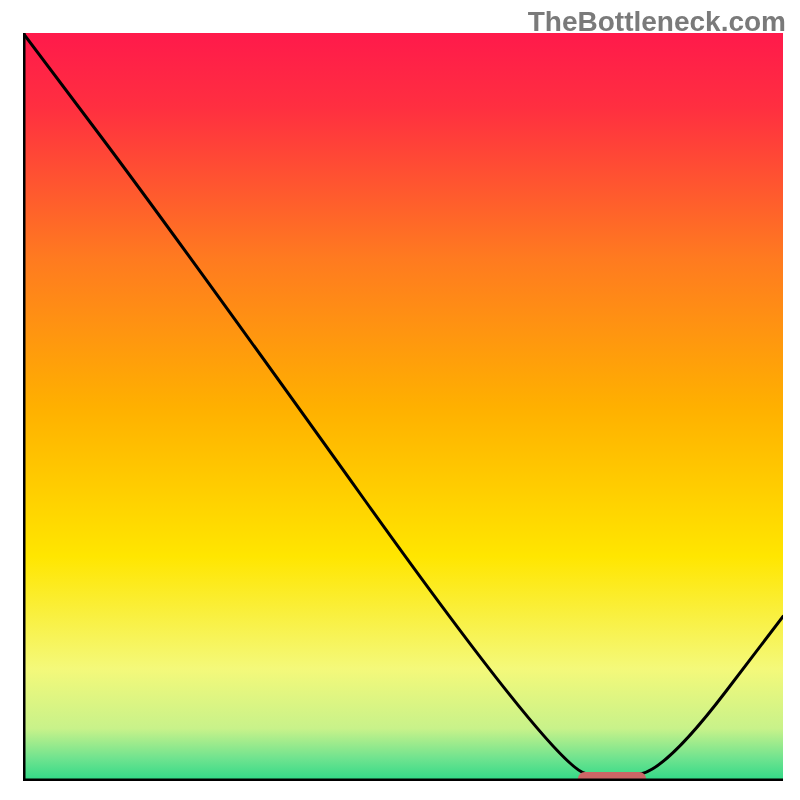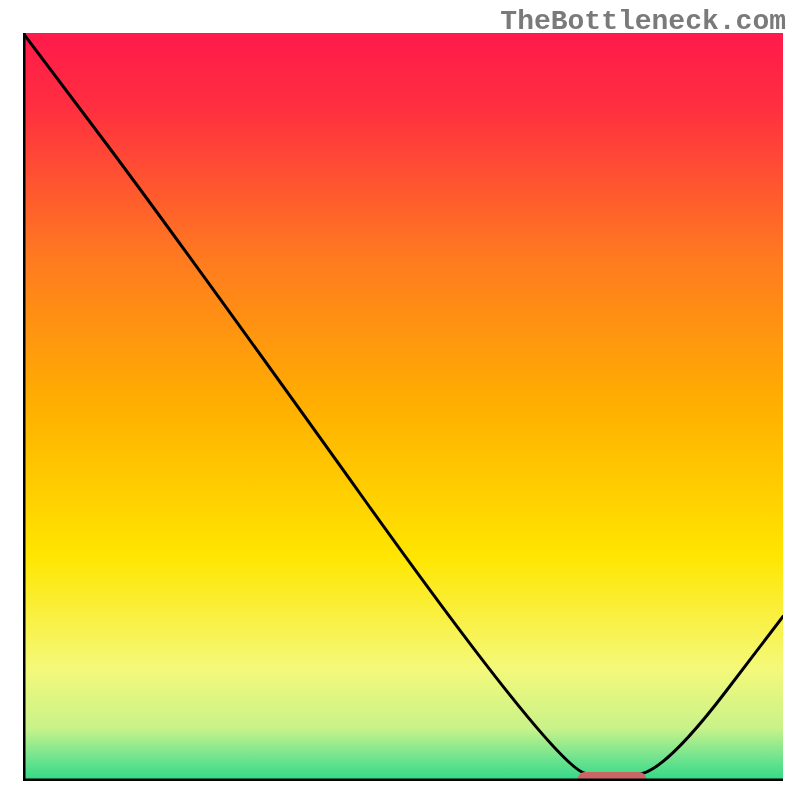--- a/index.html
+++ b/index.html
@@ -14,21 +14,21 @@
     position: absolute;
     left: 0;
     top: 0;
     width: 800px;
     height: 800px;
   }
   .watermark {
     position: absolute;
     top: 6px;
     right: 14px;
-    font-family: Liberation Mono, monospace;
+    font-family: Liberation Sans, sans-serif;
     font-size: 28px;
     font-weight: 600;
     color: #7a7a7a;
     letter-spacing: 0px;
   }
   .plot {
     position: absolute;
     left: 23px;
     top: 33px;
     width: 760px;

